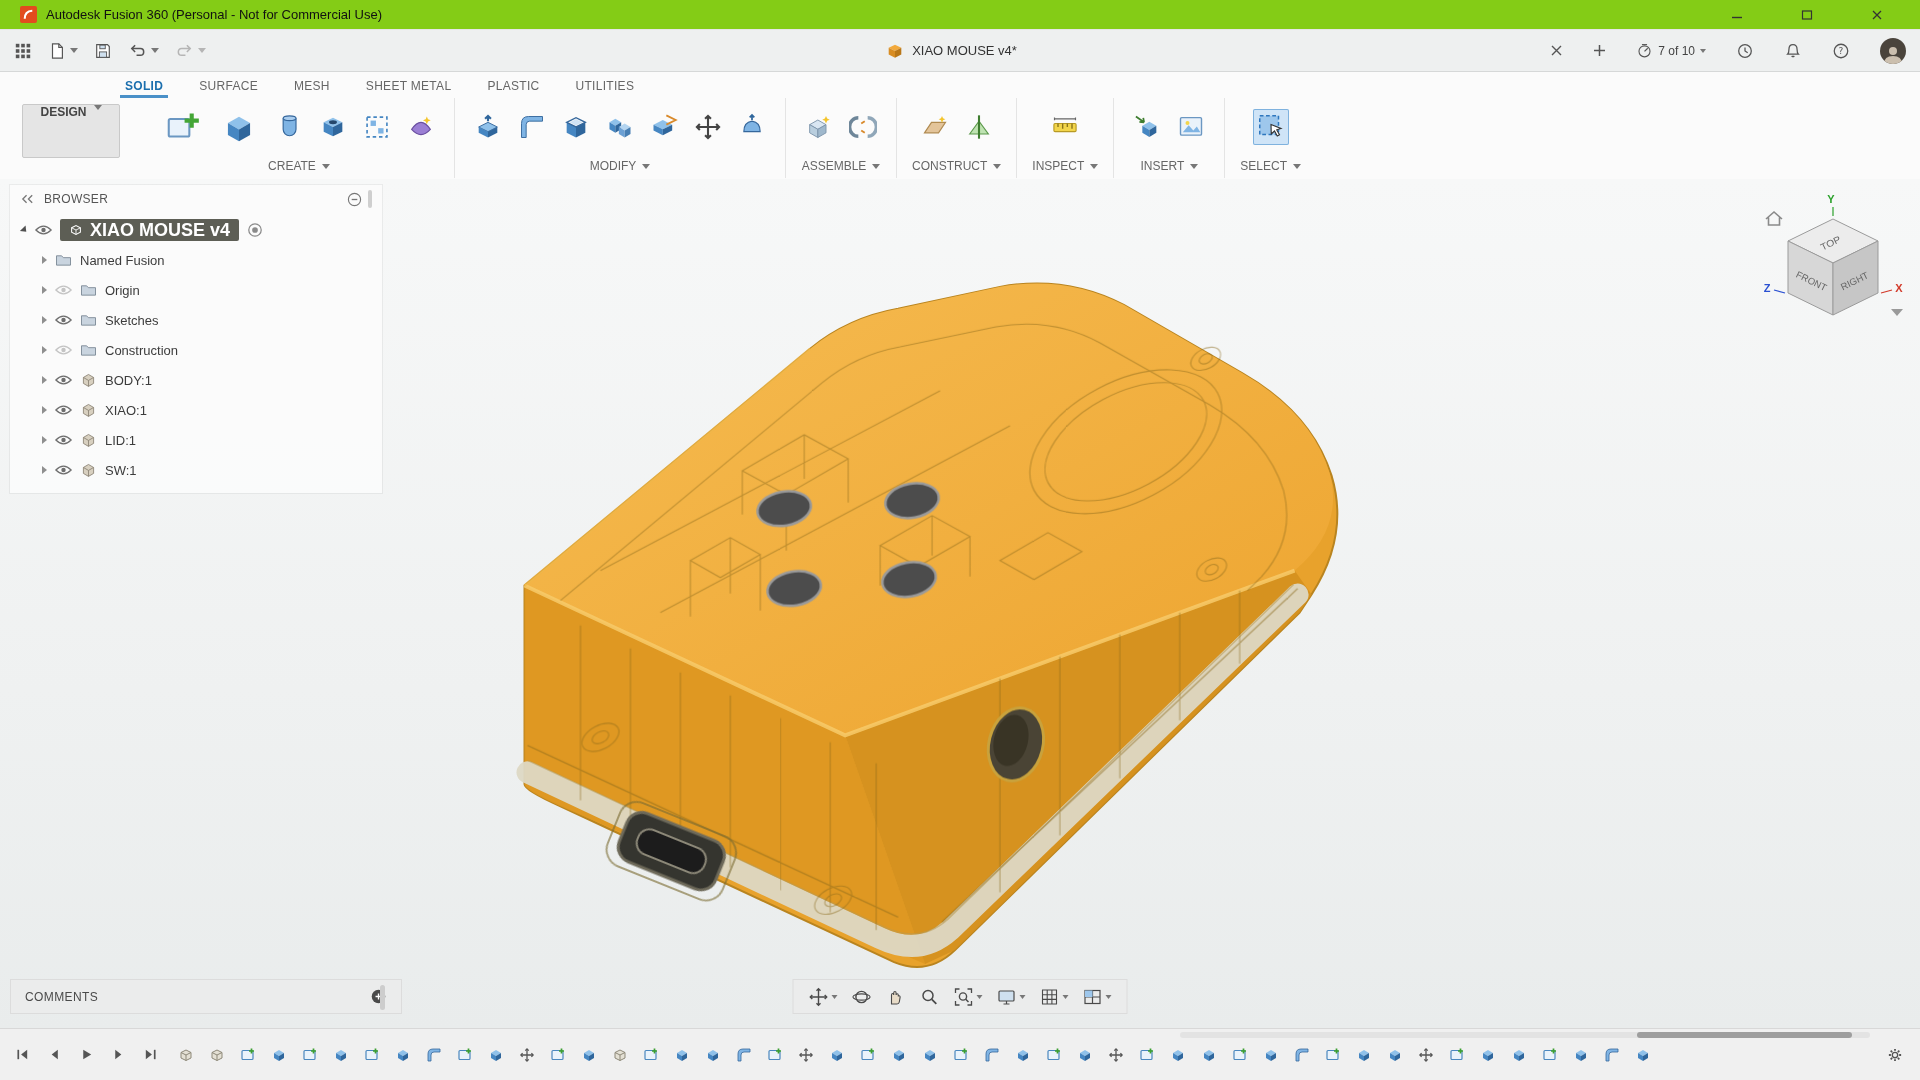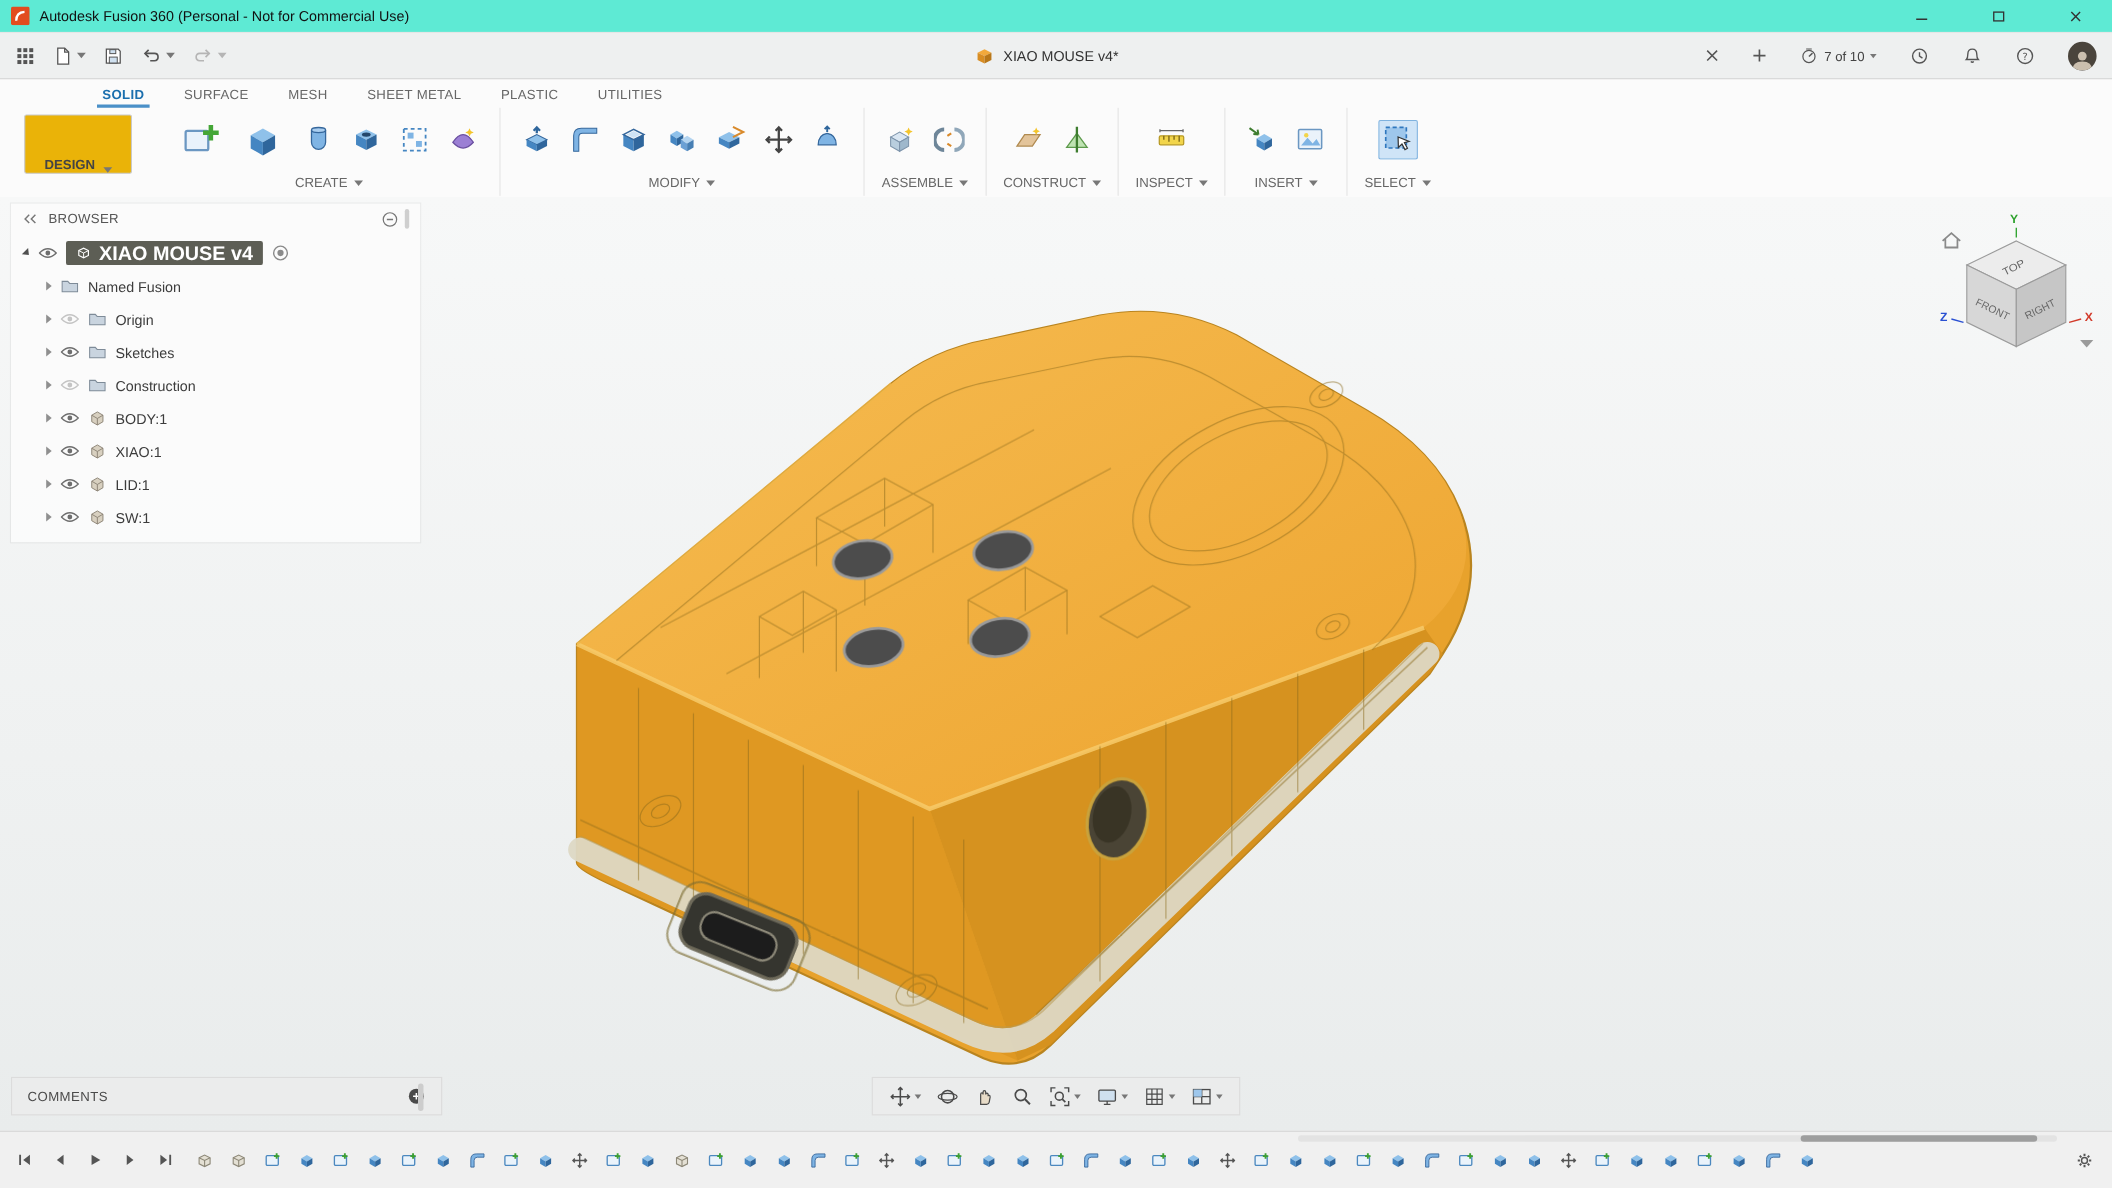--- a/index.html
+++ b/index.html
@@ -4,41 +4,41 @@
 <style>
   html,body{margin:0;padding:0;width:1920px;height:1080px;overflow:hidden;
     font-family:"Liberation Sans","DejaVu Sans",sans-serif;background:#fff;}
   .app{position:relative;width:1920px;height:1080px;}
   .icn{display:inline-flex;flex:none;align-items:center;justify-content:center}
   .icn svg{display:block}
   .dd{display:inline-block;width:0;height:0;border-left:4px solid transparent;border-right:4px solid transparent;border-top:5px solid #777;}
   .dd.small{border-top-width:4px;border-left-width:3px;border-right-width:3px}
 
   
-  .titlebar{height:29px;background:#5eead4;border-bottom:1px solid #e6e6e6;display:flex;align-items:center;gap:9px;padding:0 10px;font-size:13px;color:#111}
+  .titlebar{height:29px;background:#84cc16;border-bottom:1px solid #e6e6e6;display:flex;align-items:center;gap:9px;padding:0 20px;font-size:13px;color:#111}
   .winbtns{margin-left:auto;display:flex;gap:44px;align-items:center;padding-right:10px}
   .wbtn{width:26px;height:20px;display:flex;align-items:center;justify-content:center;cursor:pointer}
 
   
   .apptoolbar{height:41px;background:#eef0f0;border-bottom:1px solid #d6d8d8;display:flex;align-items:center;padding:0 14px;position:relative}
   .tb-left{display:flex;gap:16px;align-items:center}
   .tbtn{display:inline-flex;align-items:center;gap:4px;cursor:pointer}
   .tb-center{position:absolute;left:0;right:17px;display:flex;justify-content:center;pointer-events:none}
   .doctab{pointer-events:auto;display:flex;align-items:center;gap:8px;font-size:13px;color:#333;cursor:pointer}
   .tb-right{margin-left:auto;display:flex;gap:30px;align-items:center;font-size:12px;color:#444}
   .save-count{display:inline-flex;align-items:center;gap:5px;cursor:pointer}
   .avatar{width:26px;height:26px;border-radius:50%;overflow:hidden;background:#4a443c;display:flex;align-items:flex-end;justify-content:center;cursor:pointer}
 
   
   .ribbon{height:108px;background:#fbfbfb;border-bottom:1px solid #cfcfcf;}
-  .rtabs{display:flex;gap:26px;padding-left:88px;height:26px;align-items:flex-end}
+  .rtabs{display:flex;gap:26px;padding-left:120px;height:26px;align-items:flex-end}
   .rtab{font-size:12px;color:#666;padding:2px 5px 5px;cursor:pointer;letter-spacing:.3px}
   .rtab.active{color:#1b6fae;font-weight:bold;box-shadow:inset 0 -3px 0 #4a90c8}
   .rbody{display:flex;align-items:flex-start;height:81px;padding-left:14px}
-  .design-btn{width:96px;height:52px;margin:6px 24px 0 8px;background:#eab308;border:1px solid #c9c9c9;border-radius:2px;display:flex;align-items:flex-end;justify-content:center;gap:7px;font-size:12px;font-weight:bold;color:#444;cursor:pointer}
+  .design-btn{width:96px;height:52px;margin:6px 24px 0 8px;background:#e5e5e5;border:1px solid #c9c9c9;border-radius:2px;display:flex;align-items:flex-start;justify-content:center;gap:7px;font-size:12px;font-weight:bold;color:#444;cursor:pointer}
   .rgroup{display:flex;flex-direction:column;align-items:center;padding:0 15px;border-right:1px solid #e4e4e4;height:80px}
   .rgroup:last-child{border-right:none}
   .gicons{display:flex;gap:8px;align-items:center;height:58px}
   .tool{width:36px;height:36px;display:flex;align-items:center;justify-content:center;border-radius:2px;cursor:pointer}
   .tool.big{width:48px;height:48px}
   .tool.sel{background:#cfe4f7;box-shadow:inset 0 0 0 1px #7fb2de}
   .glabel{font-size:12px;color:#666;display:flex;gap:6px;align-items:center;height:20px;cursor:pointer}
 
   
   .workspace{position:absolute;top:179px;left:0;right:0;bottom:51px;background:linear-gradient(180deg,#f7f8f8 0%,#eff1f1 60%,#e9ecec 100%)}

